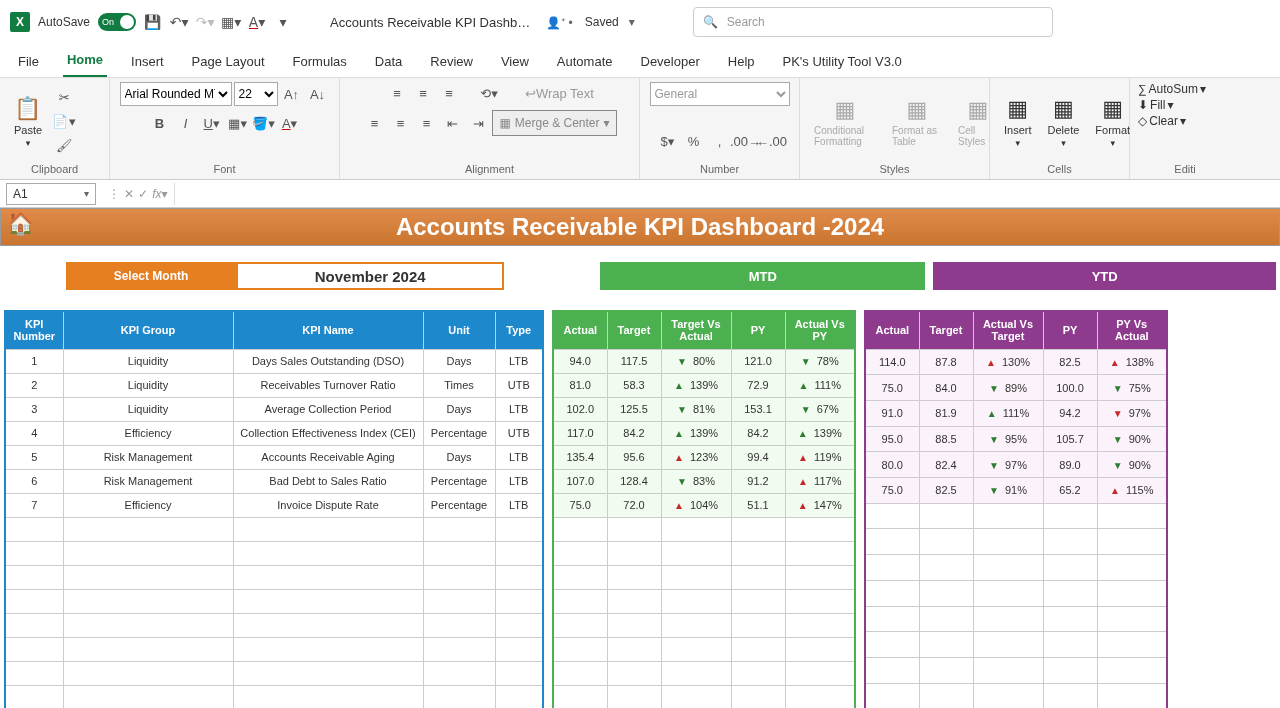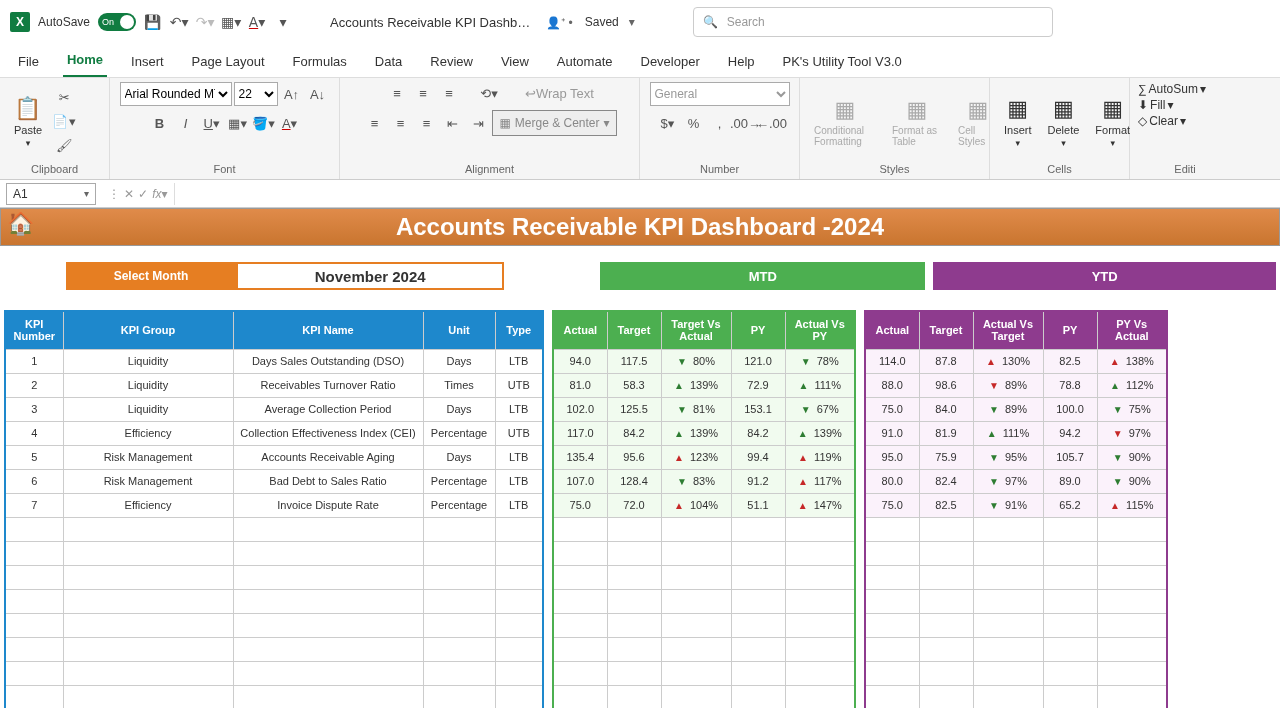--- a/index.html
+++ b/index.html
@@ -175,21 +175,21 @@
         <div class="rbtn-sm">≡</div>
         <div class="rbtn-sm">⇤</div>
         <div class="rbtn-sm">⇥</div>
         <div class="merge-box">▦ <span>Merge &amp; Center</span> ▾</div>
       </div>
     </div>
     <div class="rgroup-label">Alignment</div>
   </div>
 
   <div class="rgroup" style="width:160px">
-    <div class="rgroup-body rcol" style="gap:6px">
+    <div class="rgroup-body rcol" style="gap:24px">
       <select class="rsel" style="width:140px;color:#999"><option>General</option></select>
       <div class="rrow">
         <div class="rbtn-sm">$▾</div>
         <div class="rbtn-sm">%</div>
         <div class="rbtn-sm">,</div>
         <div class="rbtn-sm">.00→</div>
         <div class="rbtn-sm">←.00</div>
       </div>
     </div>
     <div class="rgroup-label">Number</div>
@@ -534,43 +534,36 @@
         </thead>
       <tbody id="ytd-body">
           <tr>
             <td>114.0</td>
             <td>87.8</td>
             <td class="pct-cell"><span class="tri-dn">▲</span>&nbsp;&nbsp;130%</td>
             <td>82.5</td>
             <td class="pct-cell"><span class="tri-dn">▲</span>&nbsp;&nbsp;138%</td>
           </tr>
           <tr>
-            <td>88.0</td>
-            <td>98.6</td>
-            <td class="pct-cell"><span class="tri-dn">▼</span>&nbsp;&nbsp;89%</td>
-            <td>78.8</td>
-            <td class="pct-cell"><span class="tri-up">▲</span>&nbsp;&nbsp;112%</td>
-          </tr>
-          <tr>
             <td>75.0</td>
             <td>84.0</td>
             <td class="pct-cell"><span class="tri-up">▼</span>&nbsp;&nbsp;89%</td>
             <td>100.0</td>
             <td class="pct-cell"><span class="tri-up">▼</span>&nbsp;&nbsp;75%</td>
           </tr>
           <tr>
             <td>91.0</td>
             <td>81.9</td>
             <td class="pct-cell"><span class="tri-up">▲</span>&nbsp;&nbsp;111%</td>
             <td>94.2</td>
             <td class="pct-cell"><span class="tri-dn">▼</span>&nbsp;&nbsp;97%</td>
           </tr>
           <tr>
             <td>95.0</td>
-            <td>75.9</td>
+            <td>88.5</td>
             <td class="pct-cell"><span class="tri-up">▼</span>&nbsp;&nbsp;95%</td>
             <td>105.7</td>
             <td class="pct-cell"><span class="tri-up">▼</span>&nbsp;&nbsp;90%</td>
           </tr>
           <tr>
             <td>80.0</td>
             <td>82.4</td>
             <td class="pct-cell"><span class="tri-up">▼</span>&nbsp;&nbsp;97%</td>
             <td>89.0</td>
             <td class="pct-cell"><span class="tri-up">▼</span>&nbsp;&nbsp;90%</td>

